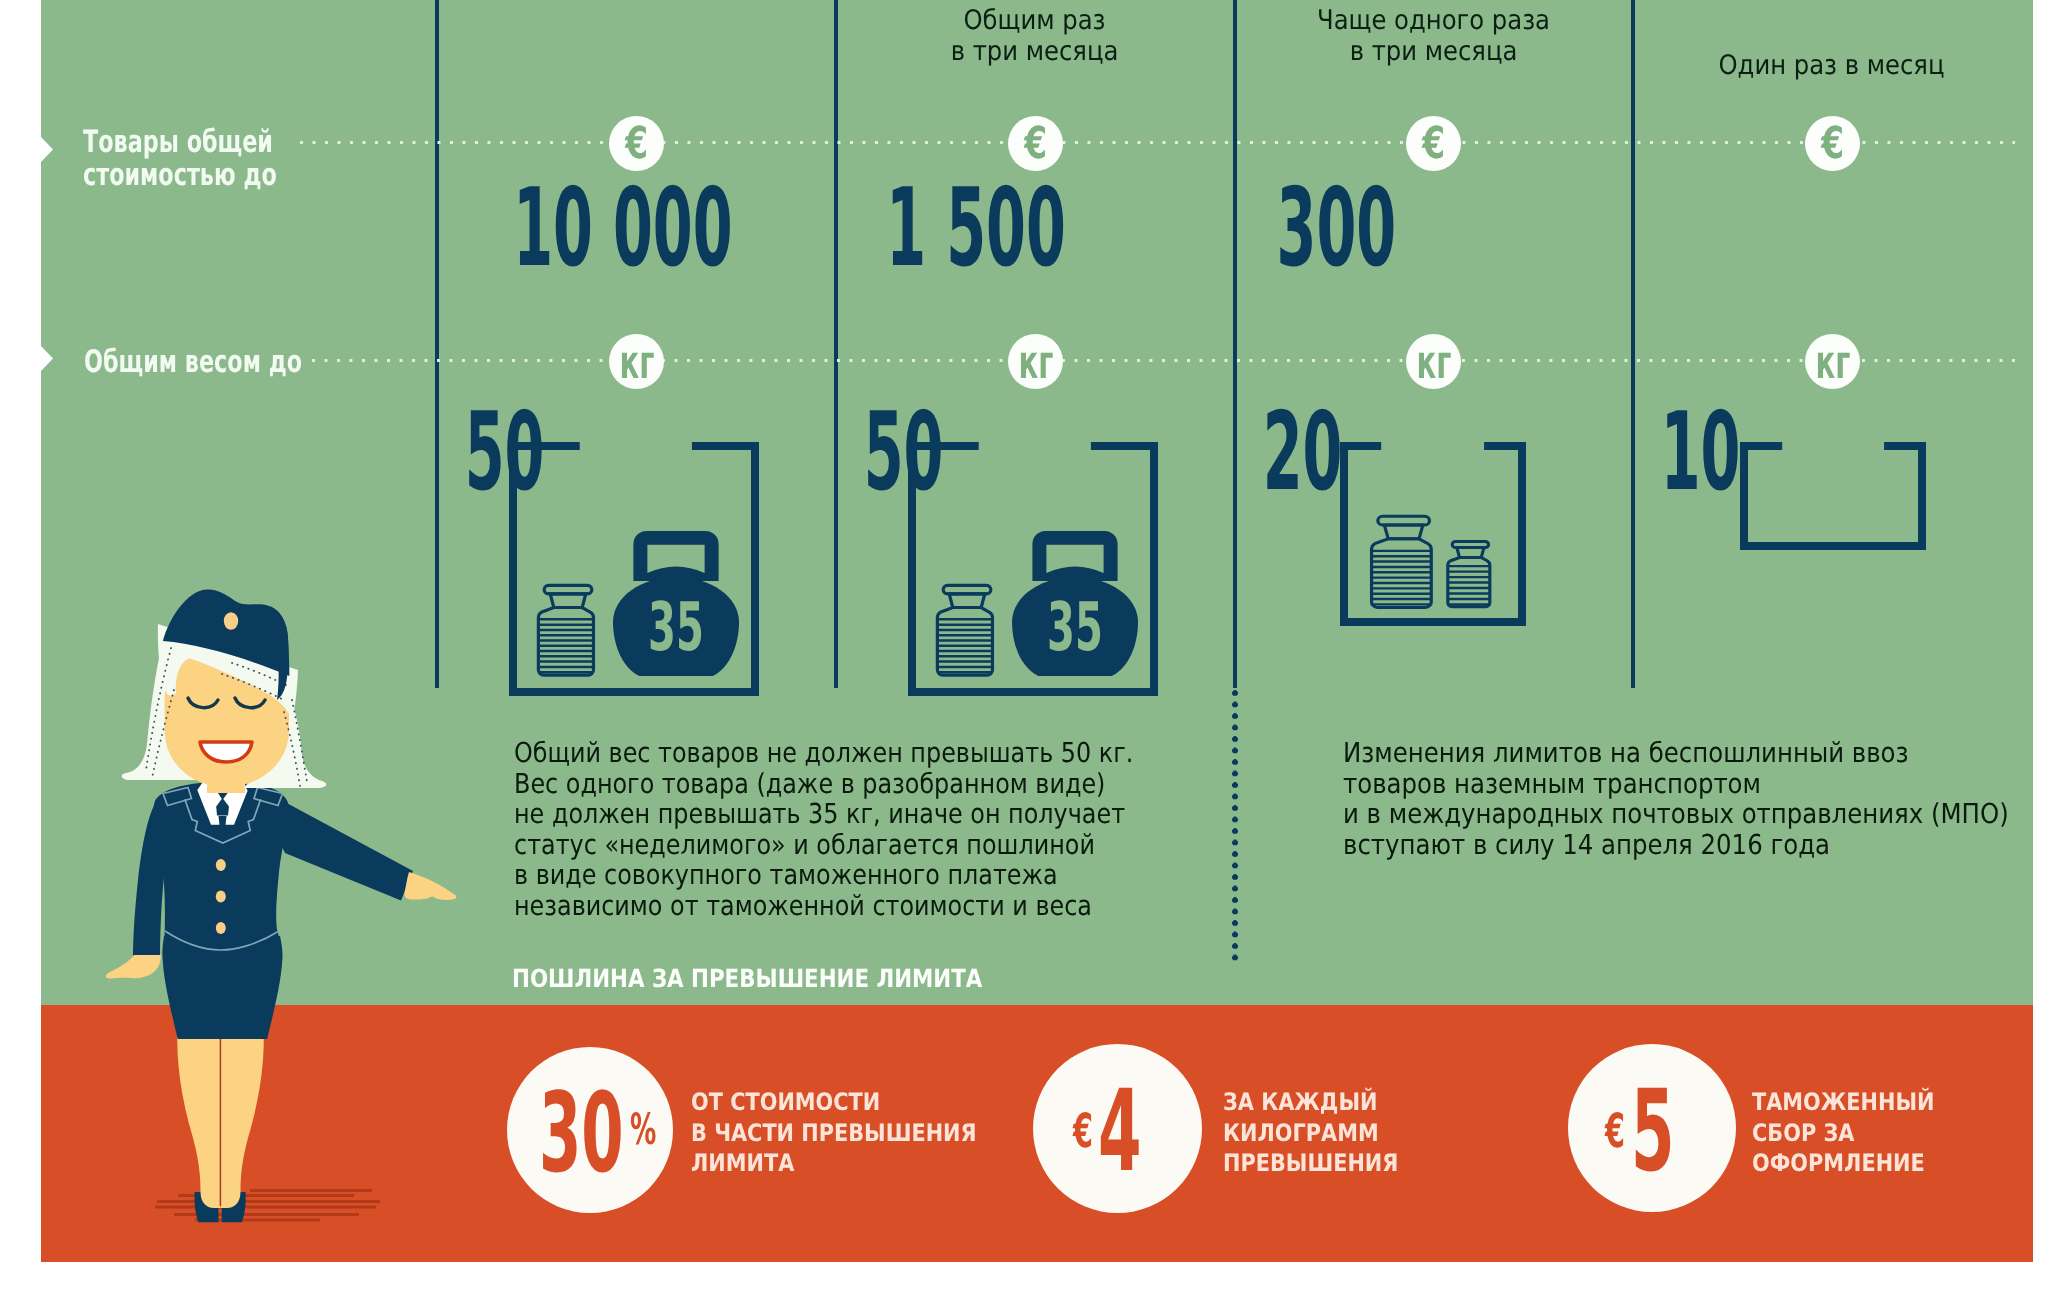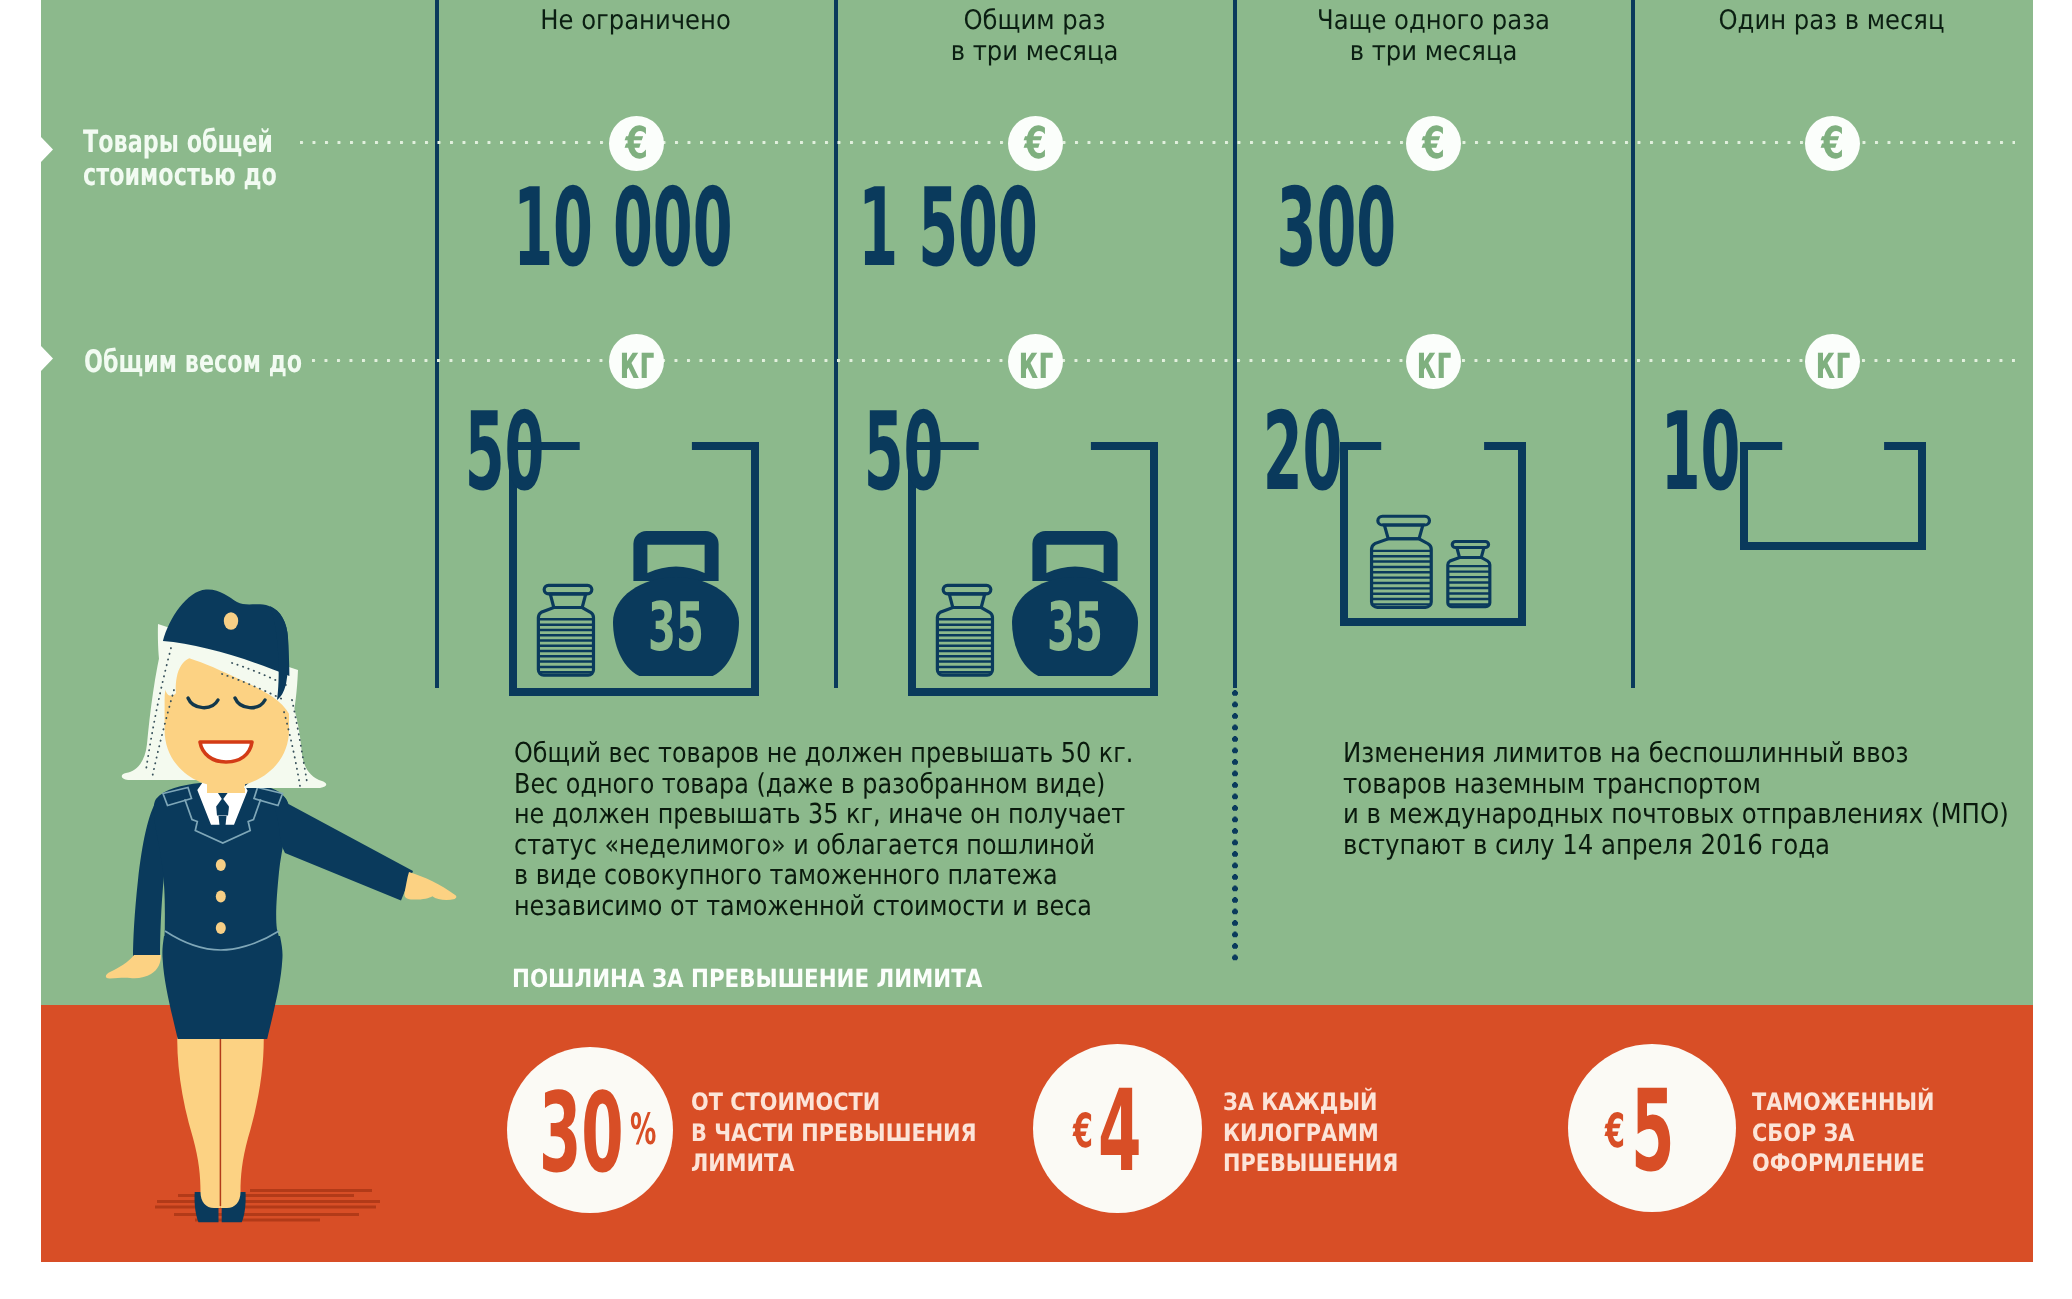--- a/index.html
+++ b/index.html
@@ -40,32 +40,29 @@
   <div style="position:absolute;left:41px;top:346px;width:12px;height:25px;background:#ffffff;clip-path:polygon(0 0,100% 50%,0 100%);"></div>
 
   <div class="rowlabel" style="left:83px;top:126px;width:250px;">
     <div>Товары общей</div>
     <div>стоимостью до</div>
   </div>
   <div class="rowlabel" style="left:84px;top:346px;width:260px;">
     <div>Общим весом до</div>
   </div>
 
-  <div class="colhead" style="left:437px;width:397px;">
-    <div>Не ограничено</div>
-  </div>
   <div class="colhead" style="left:836px;width:397px;">
     <div>Общим раз</div>
     <div>в три месяца</div>
   </div>
   <div class="colhead" style="left:1235px;width:397px;">
     <div>Чаще одного раза</div>
     <div>в три месяца</div>
   </div>
-  <div class="colhead" style="left:1633px;width:397px;">
+  <div class="colhead" style="left:1633px;width:397px;margin-top:45px;">
     <div>Один раз в месяц</div>
   </div>
 
   <div class="badge" style="left:609px;top:116px;width:55px;height:55px;">
     <span style="font-size:44px;transform:scaleX(0.83)">€</span>
   </div>
   <div class="badge" style="left:1008px;top:116px;width:55px;height:55px;">
     <span style="font-size:44px;transform:scaleX(0.83)">€</span>
   </div>
   <div class="badge" style="left:1406px;top:116px;width:55px;height:55px;">
@@ -82,21 +79,21 @@
     <span style="font-size:46px;transform:scaleX(0.70);line-height:30px">кг</span>
   </div>
   <div class="badge" style="left:1406px;top:334px;width:55px;height:55px;">
     <span style="font-size:46px;transform:scaleX(0.70);line-height:30px">кг</span>
   </div>
   <div class="badge" style="left:1805px;top:334px;width:55px;height:55px;">
     <span style="font-size:46px;transform:scaleX(0.70);line-height:30px">кг</span>
   </div>
 
   <div class="numwrap" style="left:437px;top:170px;width:399px;"><span class="bignum">10 000</span></div>
-  <div class="numwrap" style="left:796px;top:170px;width:399px;"><span class="bignum">1 500</span></div>
+  <div class="numwrap" style="left:824px;top:170px;width:399px;"><span class="bignum">1 500</span></div>
   <div class="numwrap" style="left:1235px;top:170px;width:399px;"><span class="bignum">300</span></div>
 
   <div style="position:absolute;left:509px;top:442px;width:250px;height:254px;">
     <svg width="250" height="254" viewBox="0 0 250 254">
       <path d="M70.7 4 H4 V250 H246 V4 H182.9" fill="none" stroke="#0a3a5c" stroke-width="8"></path>
     </svg>
   </div>
   <div style="position:absolute;left:908px;top:442px;width:250px;height:254px;">
     <svg width="250" height="254" viewBox="0 0 250 254">
       <path d="M70.7 4 H4 V250 H246 V4 H182.9" fill="none" stroke="#0a3a5c" stroke-width="8"></path>

